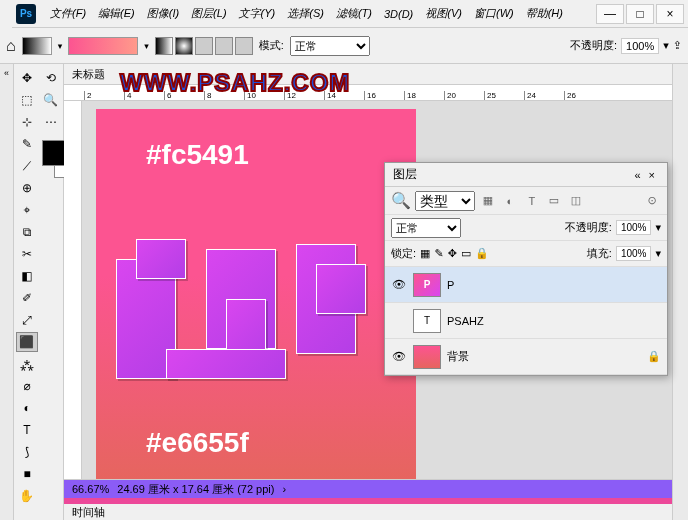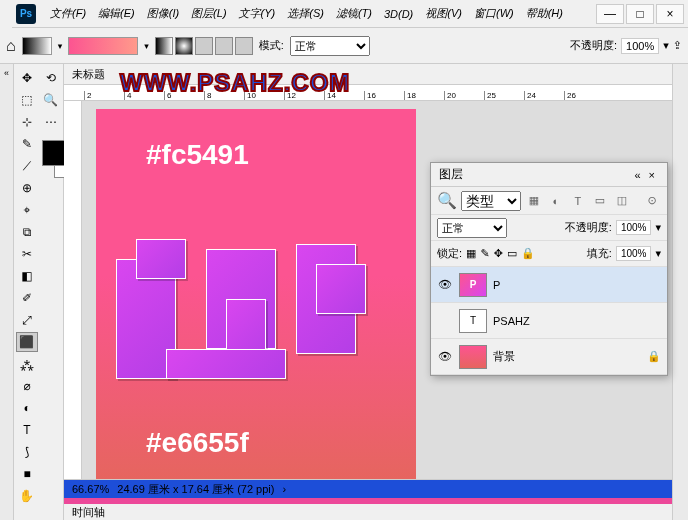--- a/index.html
+++ b/index.html
@@ -35,23 +35,23 @@
 .canvas-body { flex: 1; display: flex; border-radius: 20px; }
 .ruler-v { width: 18px; background: #fff; border-right: 1px solid #ccc; }
 .viewport { flex: 1; background: #ddd; position: relative; overflow: hidden; display: flex; align-items: flex-start; justify-content: flex-start; padding: 8px 0 0 14px; }
 .artwork { width: 320px; height: 370px; background: linear-gradient(180deg, #fc5491 0%, #fc5491 45%, #e6655f 100%); position: relative; }
 .artwork .color-text { position: absolute; color: #fff; font-size: 28px; font-weight: bold; font-family: Arial, sans-serif; }
 .ct1 { top: 30px; left: 50px; }
 .ct2 { bottom: 20px; left: 50px; }
 .artwork .shapes { position: absolute; top: 130px; left: 20px; width: 280px; height: 160px; }
 .shape3d { position: absolute; background: linear-gradient(135deg, #d946ef, #b43ee6); border: 1px solid #fff; box-shadow: 2px 2px 0 rgba(0,0,0,0.2); }
 .watermark { position: absolute; top: 69px; left: 120px; font-size: 24px; font-weight: 900; color: #1d4ed8; -webkit-text-stroke: 2px #8b0000; font-family: Impact, Arial Black, sans-serif; letter-spacing: 1px; z-index: 100; pointer-events: none; white-space: nowrap; }
-.status-bar { height: 22px; background: #1d4ed8; border-top: 1px solid #ccc; font-size: 11px; display: flex; align-items: center; padding: 0 8px; gap: 8px; }
+.status-bar { height: 22px; background: #8b5cf6; border-top: 1px solid #ccc; font-size: 11px; display: flex; align-items: center; padding: 0 8px; gap: 8px; }
 .timeline-tab { height: 24px; background: #f0f0f0; border-top: 6px solid #ec4899; font-size: 11px; display: flex; align-items: center; padding: 0 8px; }
-.layers-panel { position: absolute; right: 20px; top: 162px; width: 238px; background: #f0f0f0; border: 1px solid #999; box-shadow: 2px 2px 8px rgba(0,0,0,0.3); z-index: 50; }
+.layers-panel { position: absolute; right: 20px; top: 162px; width: 284px; background: #f0f0f0; border: 1px solid #999; box-shadow: 2px 2px 8px rgba(0,0,0,0.3); z-index: 50; }
 .layers-panel .hdr { height: 24px; display: flex; align-items: center; padding: 0 8px; font-size: 12px; border-bottom: 1px solid #ccc; }
 .layers-panel .hdr .spacer { flex: 1; }
 .layers-panel .hdr .ctrl { font-size: 11px; padding: 0 4px; cursor: default; }
 .layers-panel .filter-row { height: 28px; display: flex; align-items: center; padding: 0 6px; gap: 4px; border-bottom: 1px solid #ddd; }
 .layers-panel .filter-row select { font-size: 14px; height: 20px; flex: 0 0 60px; }
 .layers-panel .filter-row .ficon { width: 18px; height: 18px; display: flex; align-items: center; justify-content: center; font-size: 11px; color: #666; }
 .layers-panel .blend-row, .layers-panel .lock-row { height: 26px; display: flex; align-items: center; padding: 0 6px; gap: 4px; font-size: 11px; border-bottom: 1px solid #ddd; }
 .layers-panel .blend-row select { font-size: 11px; height: 20px; width: 70px; }
 .layers-panel .val-box { border: 1px solid #ccc; padding: 1px 4px; background: #fff; font-size: 10px; }
 .layers-panel .layer { height: 36px; display: flex; align-items: center; padding: 0 6px; gap: 6px; border-bottom: 1px solid #ddd; font-size: 11px; }

